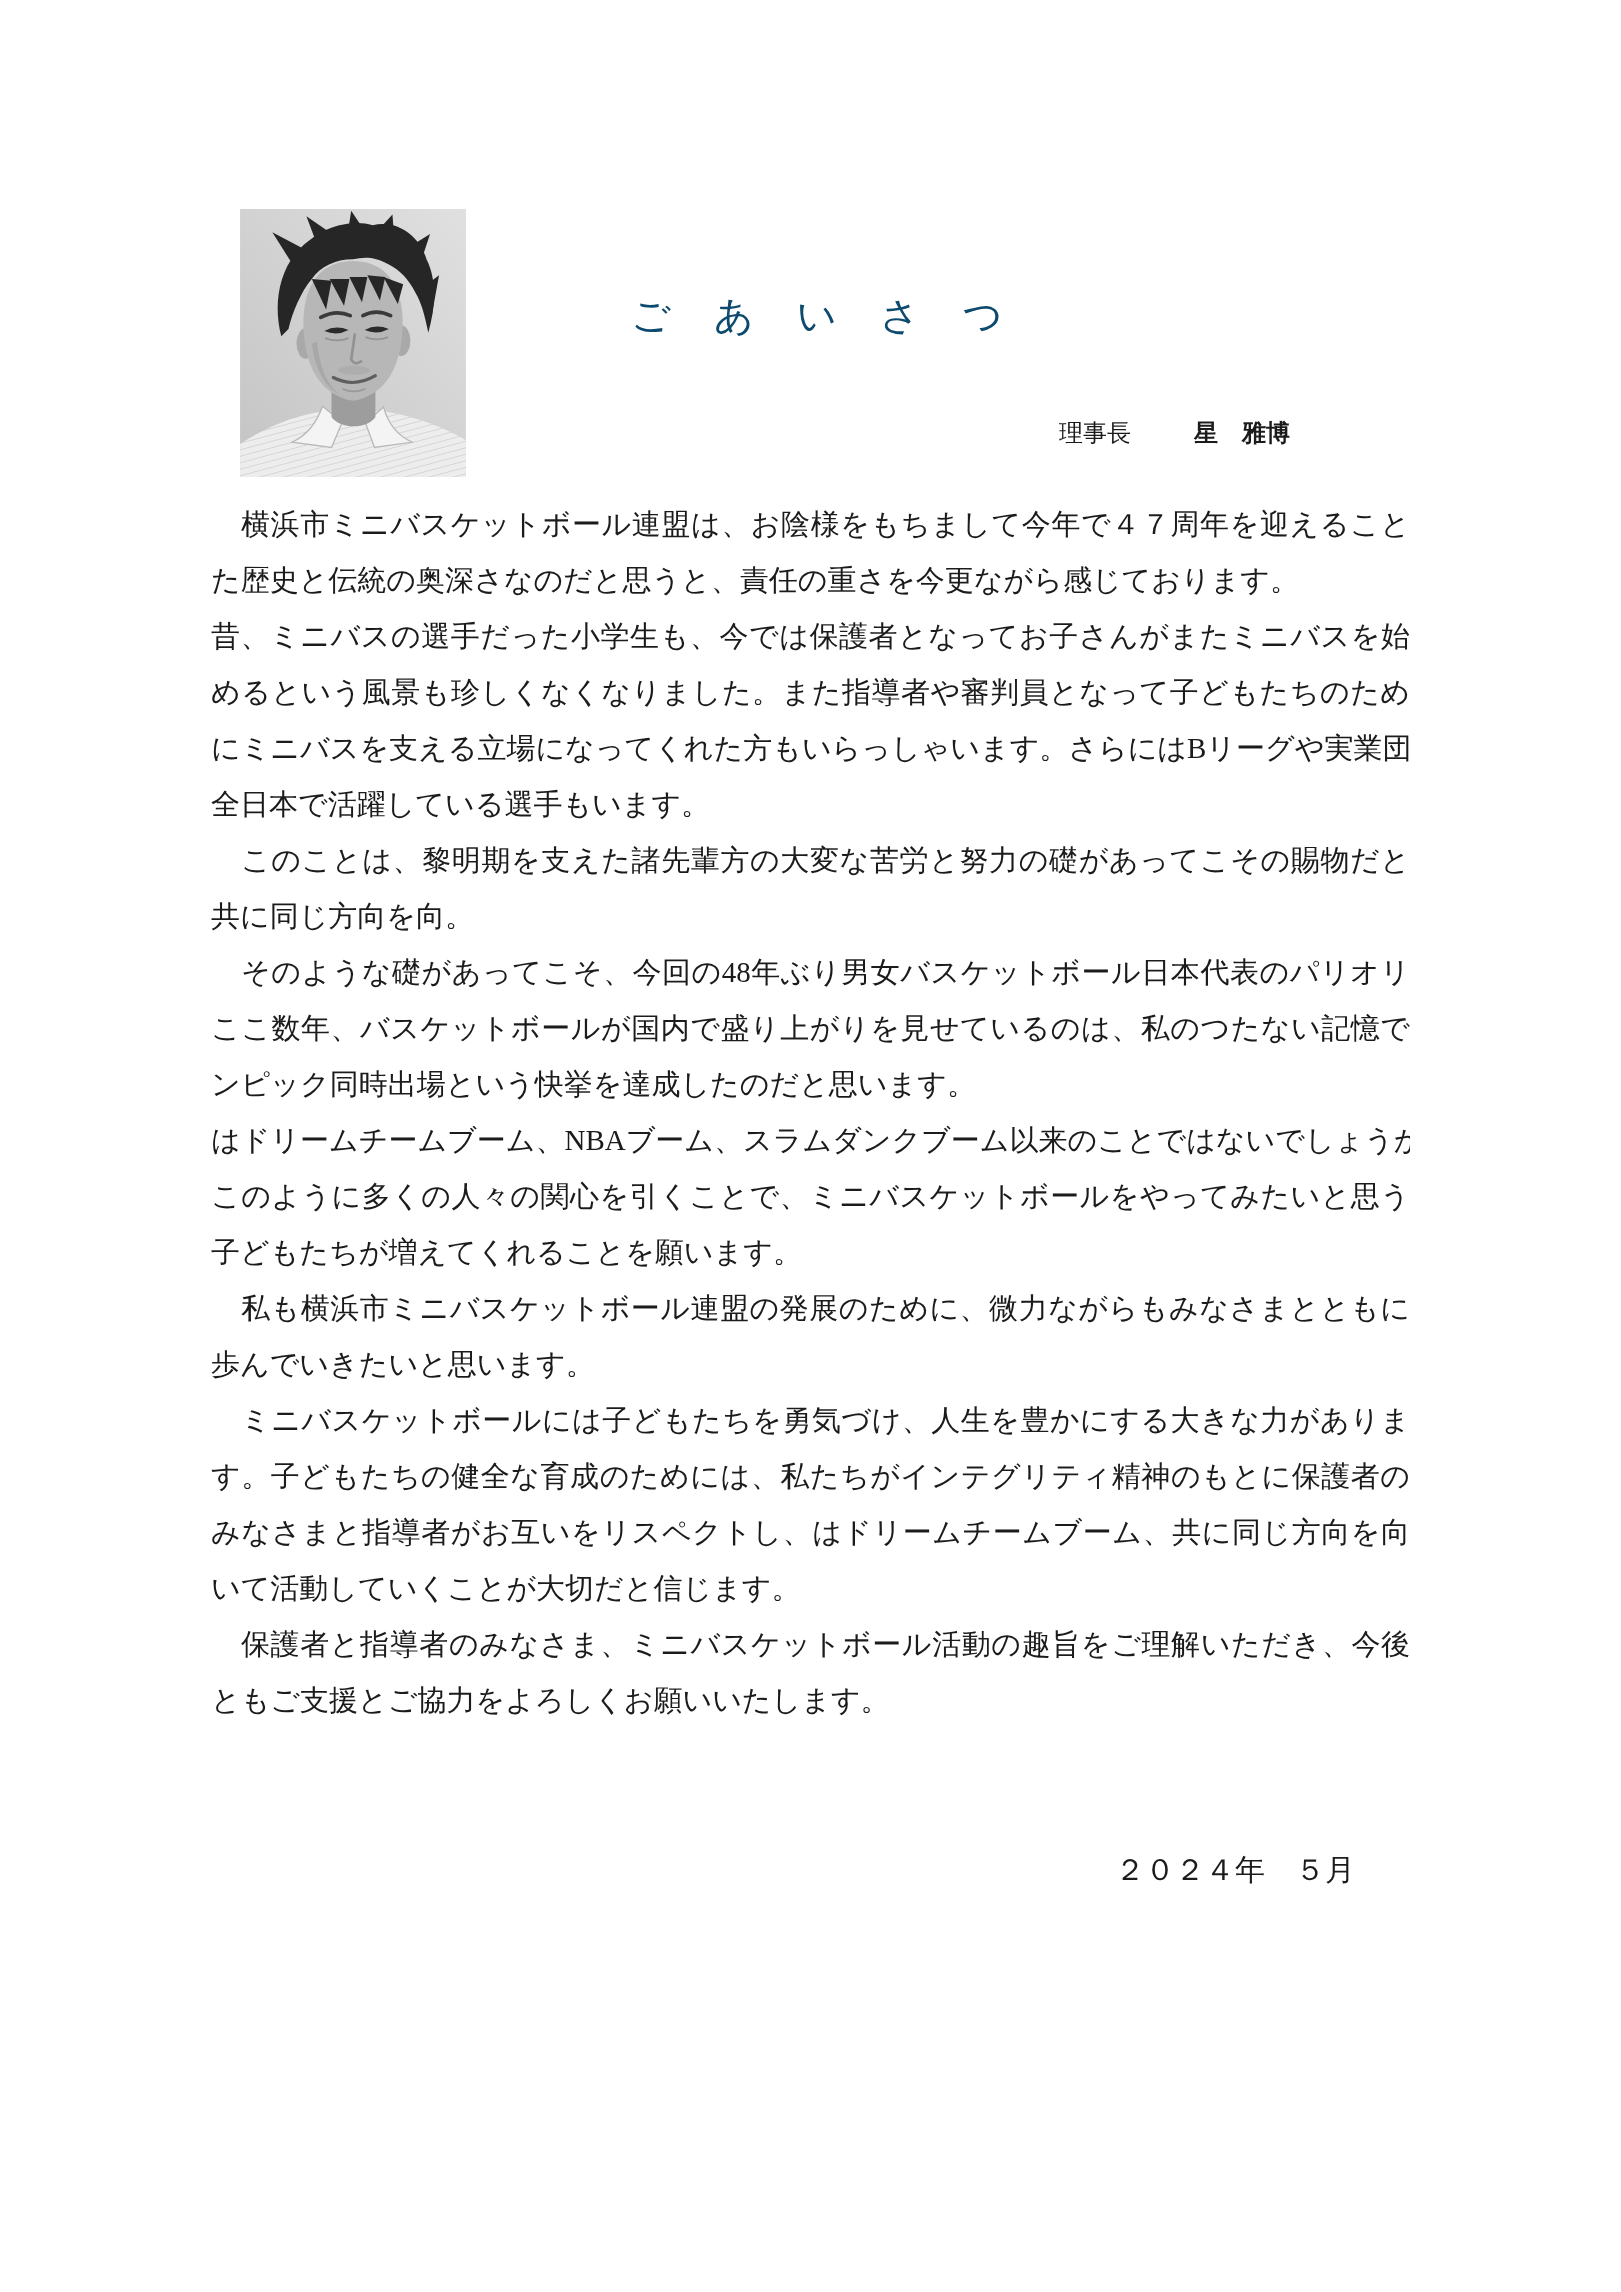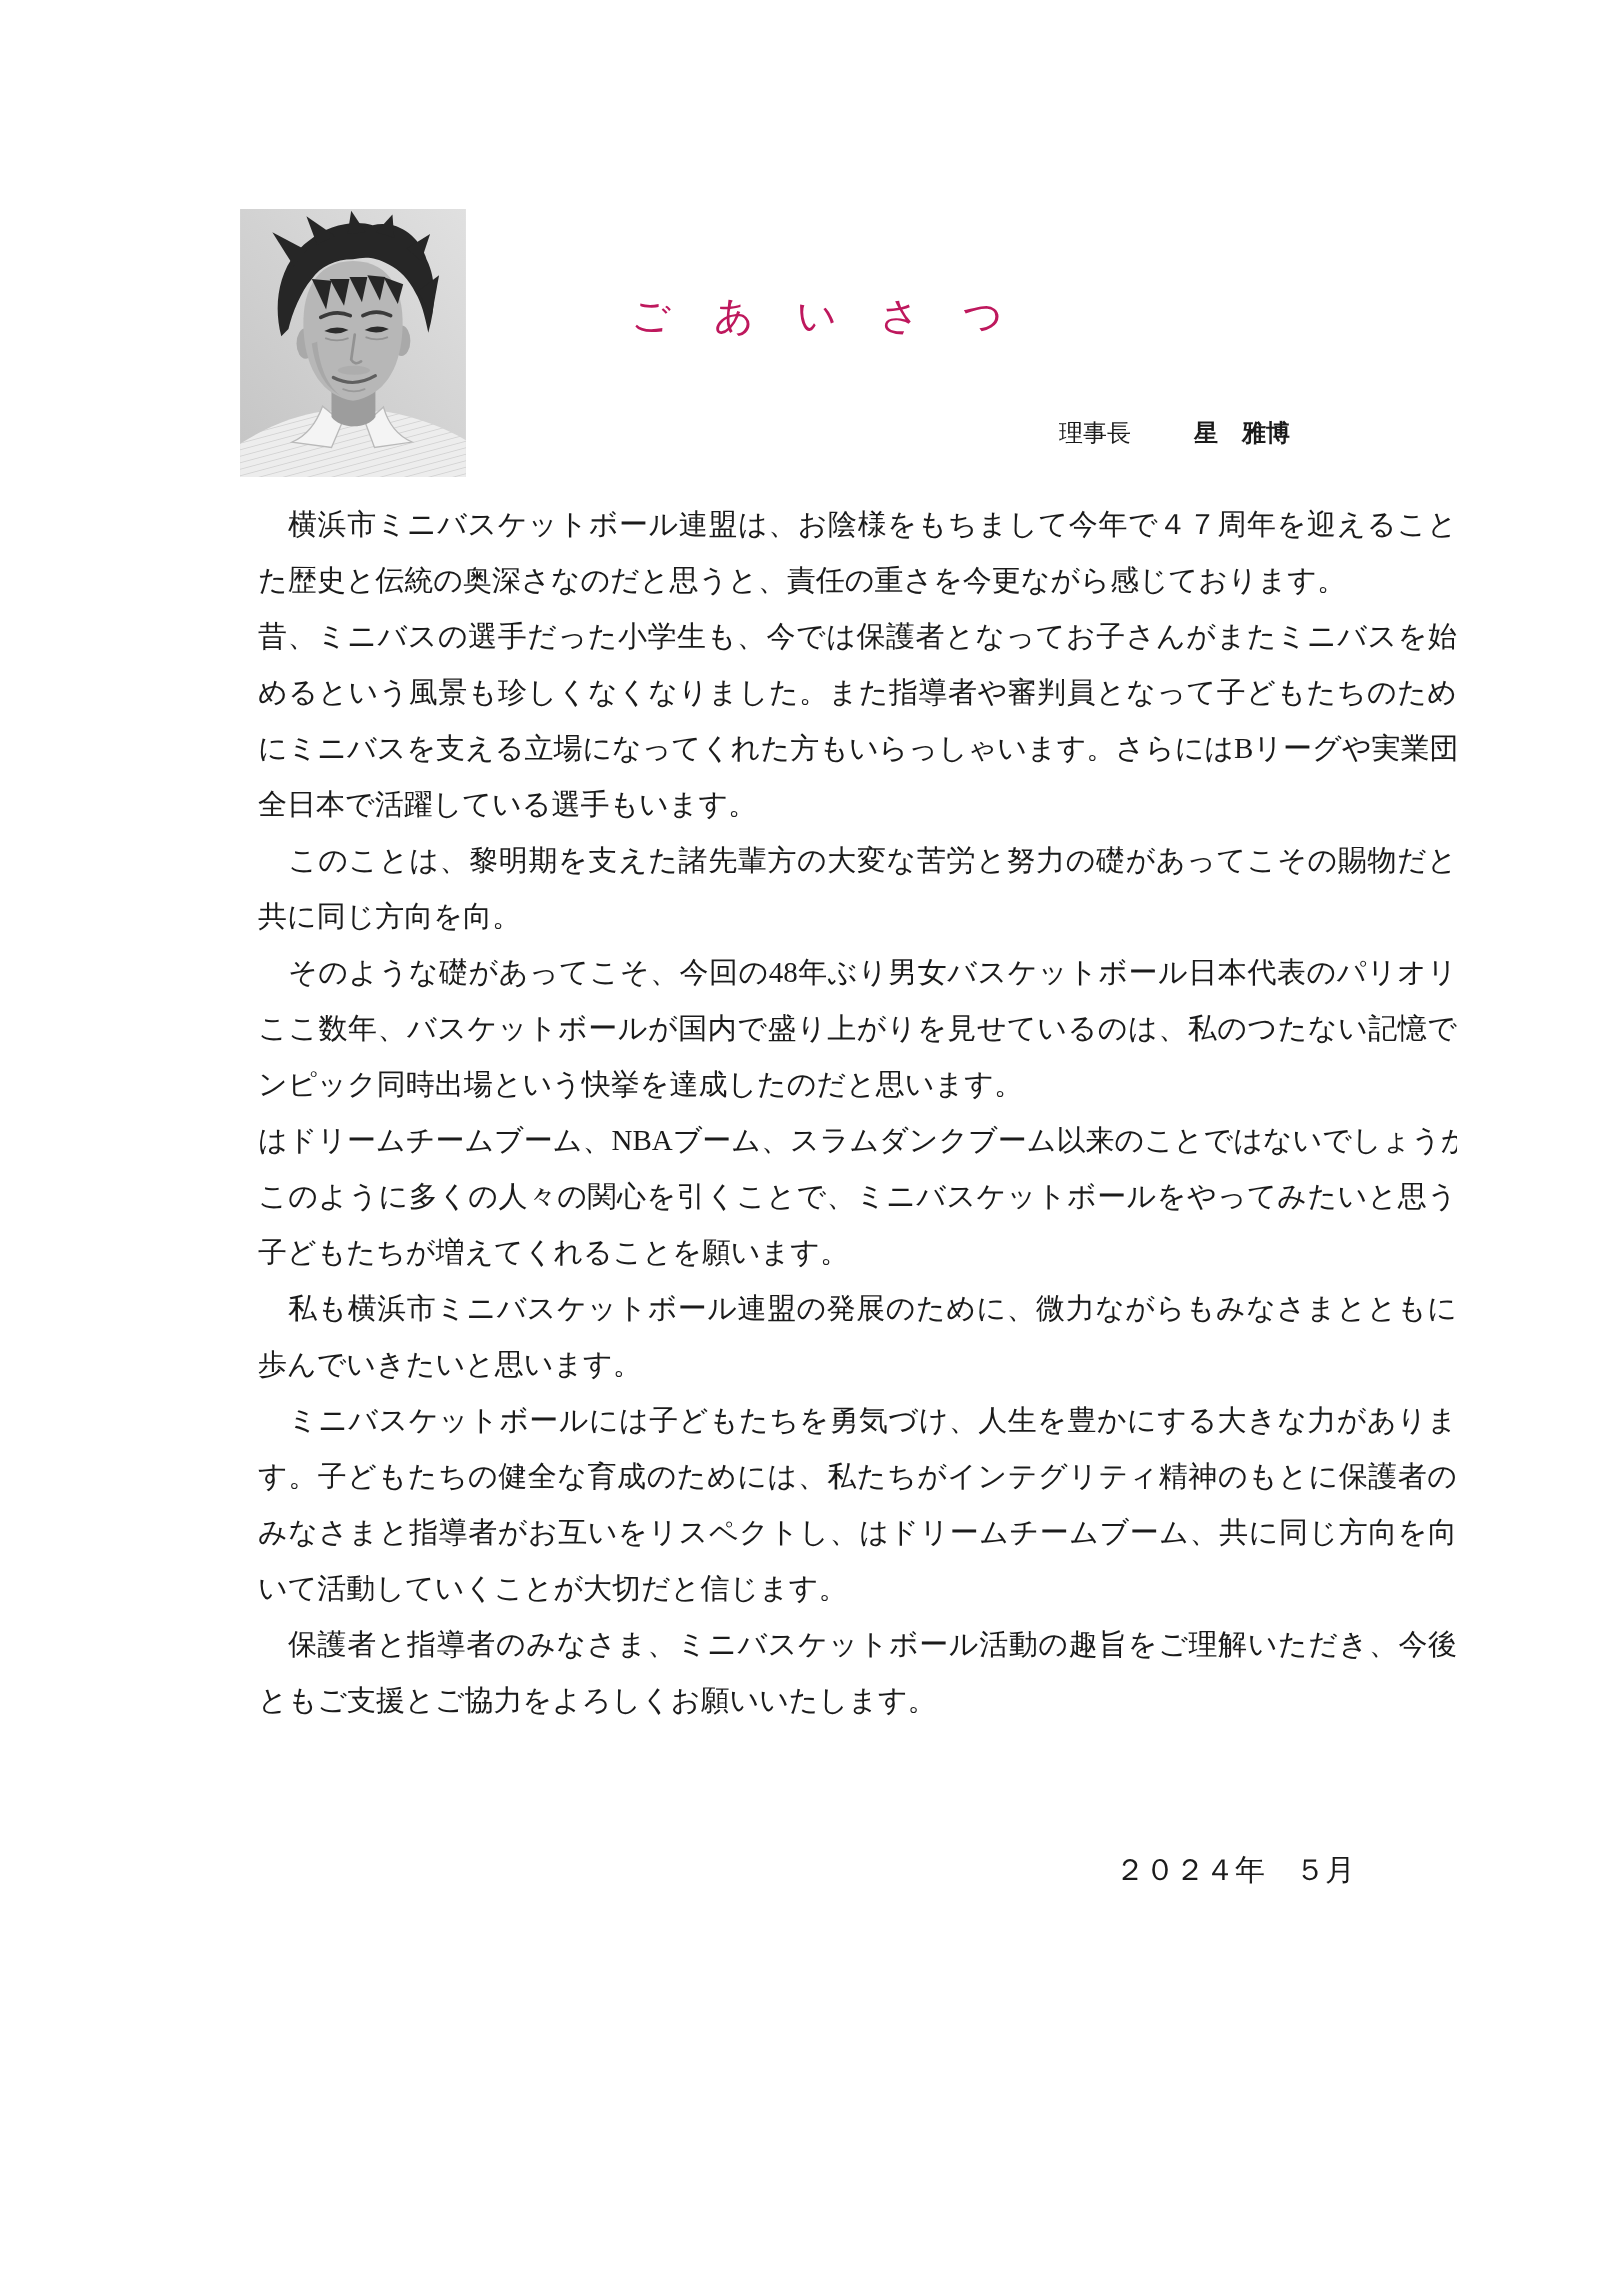--- a/index.html
+++ b/index.html
@@ -21,21 +21,21 @@
   }
   .photo svg { display: block; width: 100%; height: 100%; }
   .doc-title {
     position: absolute;
     left: 631px;
     top: 294px;
     font-size: 39px;
     line-height: 43px;
     letter-spacing: 43px;
     white-space: nowrap;
-    color: #be185d;
+    color: #0c4a6e;
   }
   .byline {
     position: absolute;
     left: 1059px;
     top: 414px;
     font-size: 24px;
     line-height: 38px;
     white-space: nowrap;
     text-align: center;
   }
@@ -45,21 +45,20 @@
     font-weight: bold;
     margin-left: 63px;
   }
   .body-text {
     position: absolute;
     left: 211px;
     top: 496px;
     width: 1199px;
     font-size: 29px;
     line-height: 56px;
-    margin-left: 47px;
   }
   .body-text .line {
     height: 56px;
     overflow: hidden;
     white-space: nowrap;
     text-align: justify;
     text-align-last: justify;
     text-justify: inter-character;
   }
   .body-text .line.para-end {

